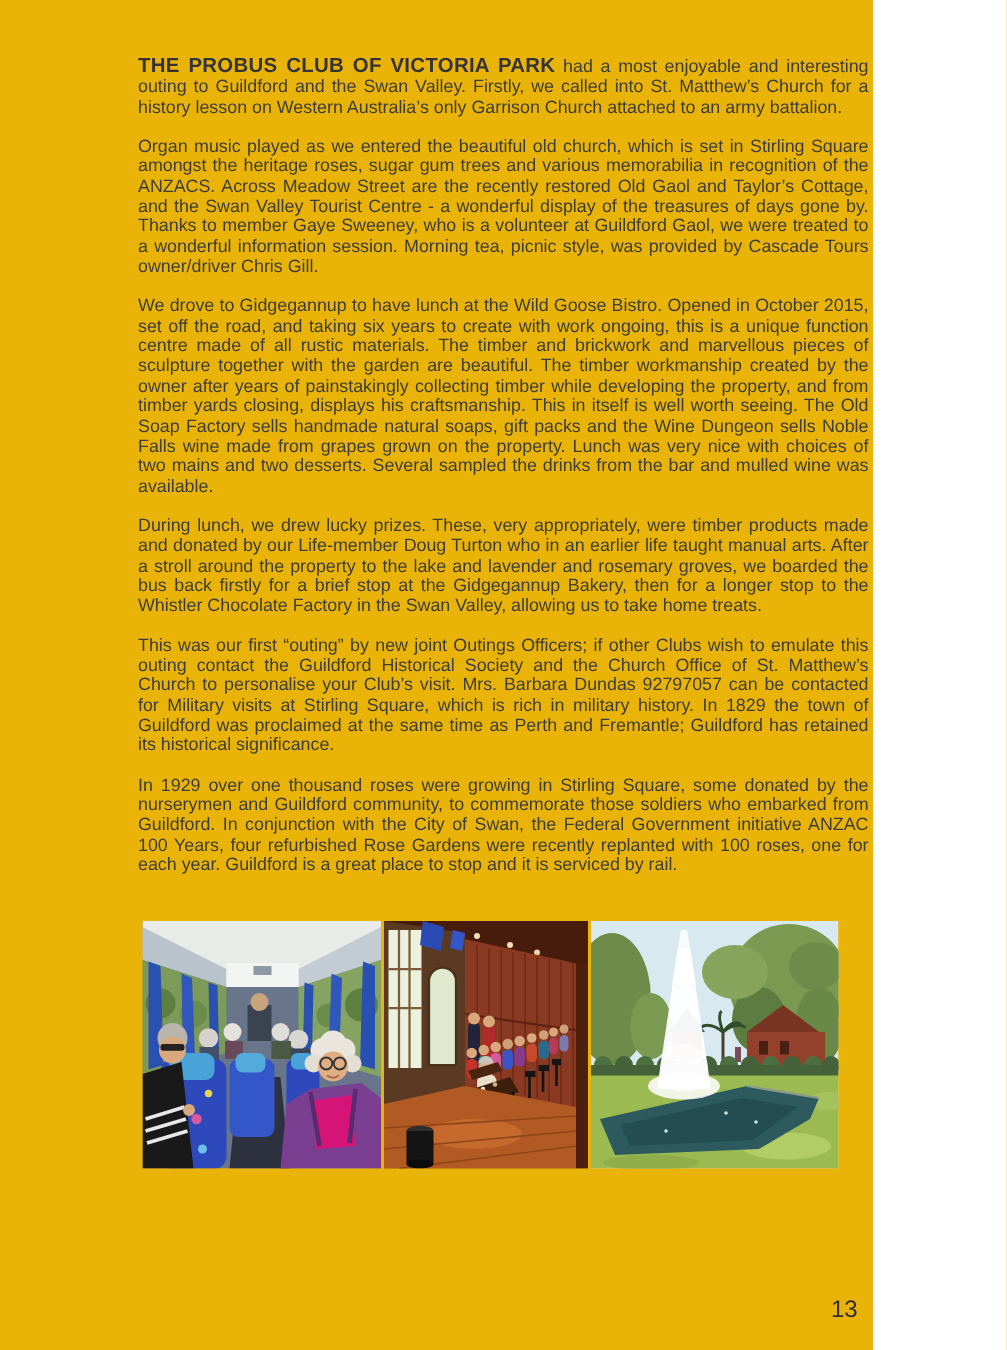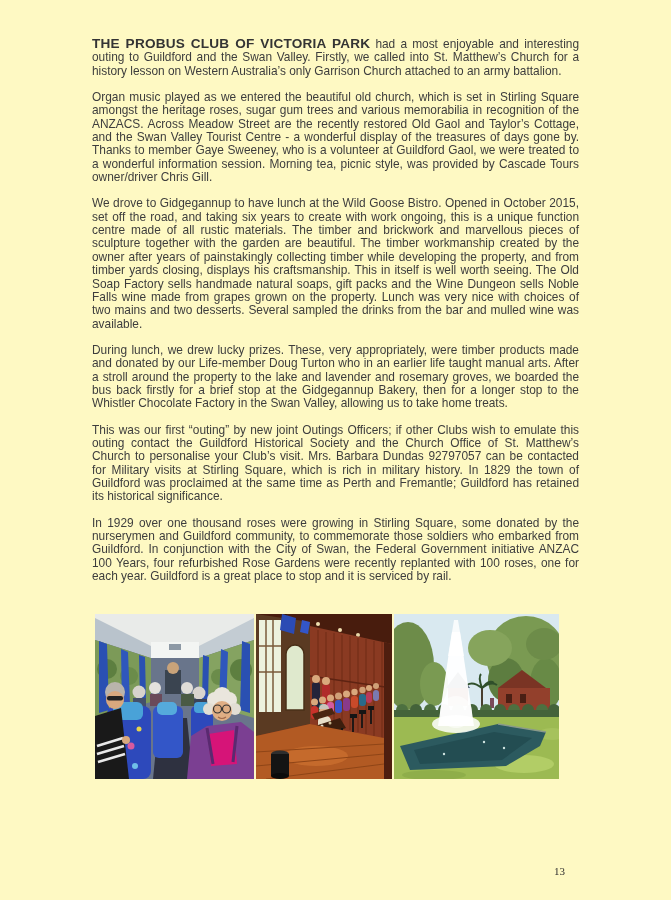--- a/index.html
+++ b/index.html
@@ -1,20 +1,20 @@
 <!DOCTYPE html>
 <html><head>
 <meta charset="utf-8">
 <style>
   html, body { margin: 0; padding: 0; background: #ffffff; }
   .page {
     position: relative;
-    width: 671px;
+    width: 582px;
     height: 900px;
-    background: #fef9c3;
+    background: #eab308;
     overflow: hidden;
     font-family: "Liberation Sans", sans-serif;
   }
   .text-block {
     position: absolute;
     left: 92px;
     top: 37px;
     width: 487px;
     font-size: 11.9px;
     line-height: 13.35px;
@@ -33,22 +33,22 @@
     left: 95px;
     top: 614px;
     display: flex;
     gap: 2px;
   }
   .photo-row svg { display: block; }
   .page-number {
     position: absolute;
     left: 554px;
     top: 865px;
-    font-family: Liberation Serif, serif;
-    font-size: 11px;
+    font-family: Liberation Sans, sans-serif;
+    font-size: 16px;
     color: #2e2e2e;
   }
 </style>
 </head>
 <body>
 
 <div class="page">
 
   <div class="text-block">
     <p class="para"><span class="club-heading">THE PROBUS CLUB OF VICTORIA PARK</span><span> had a most enjoyable and interesting outing to Guildford and the Swan Valley.  Firstly, we called into St. Matthew’s Church for a history lesson on Western Australia’s only Garrison Church attached to an army battalion.</span></p>

